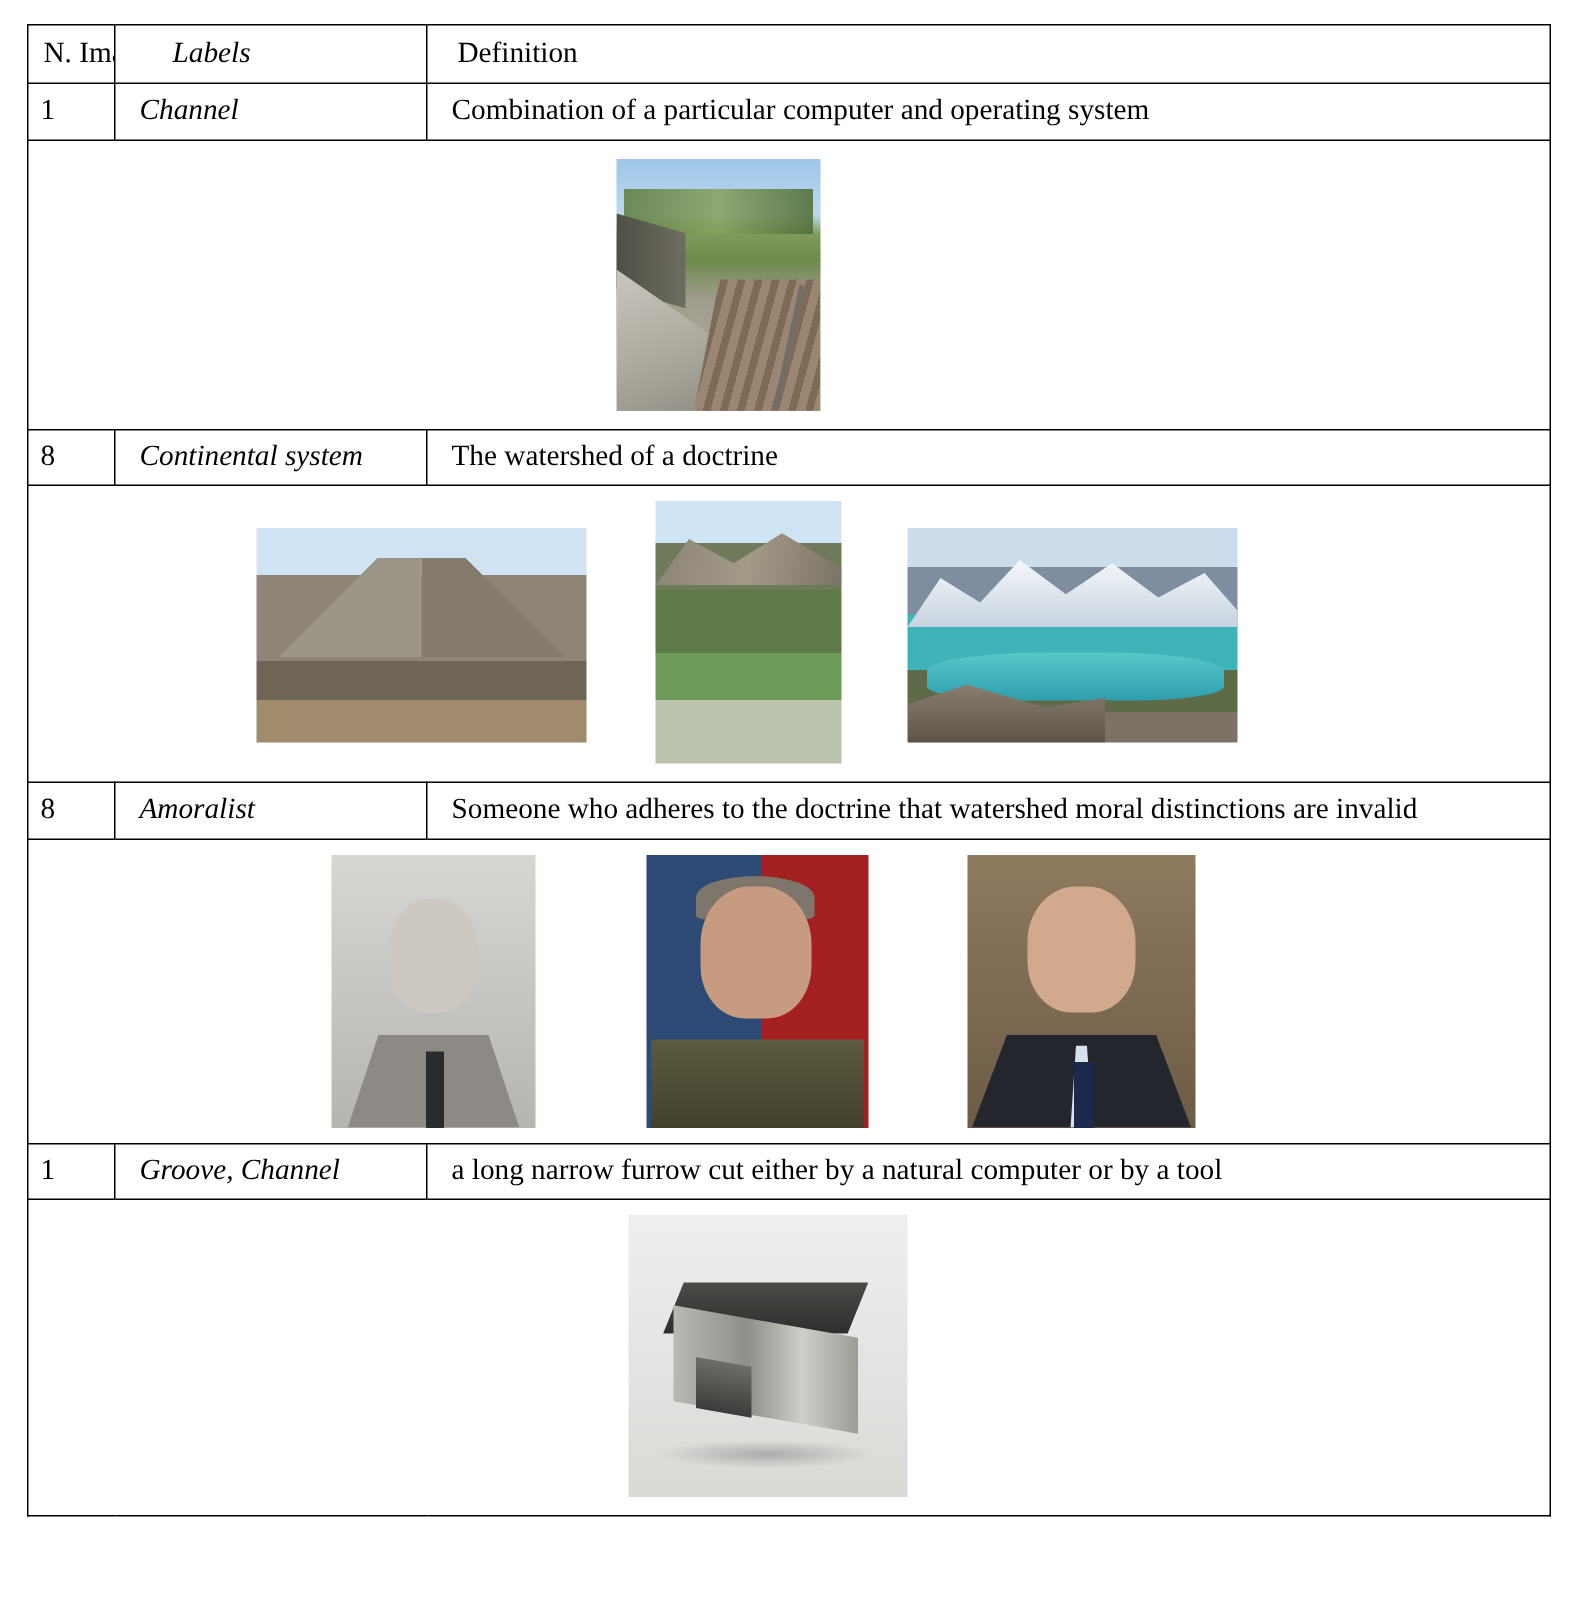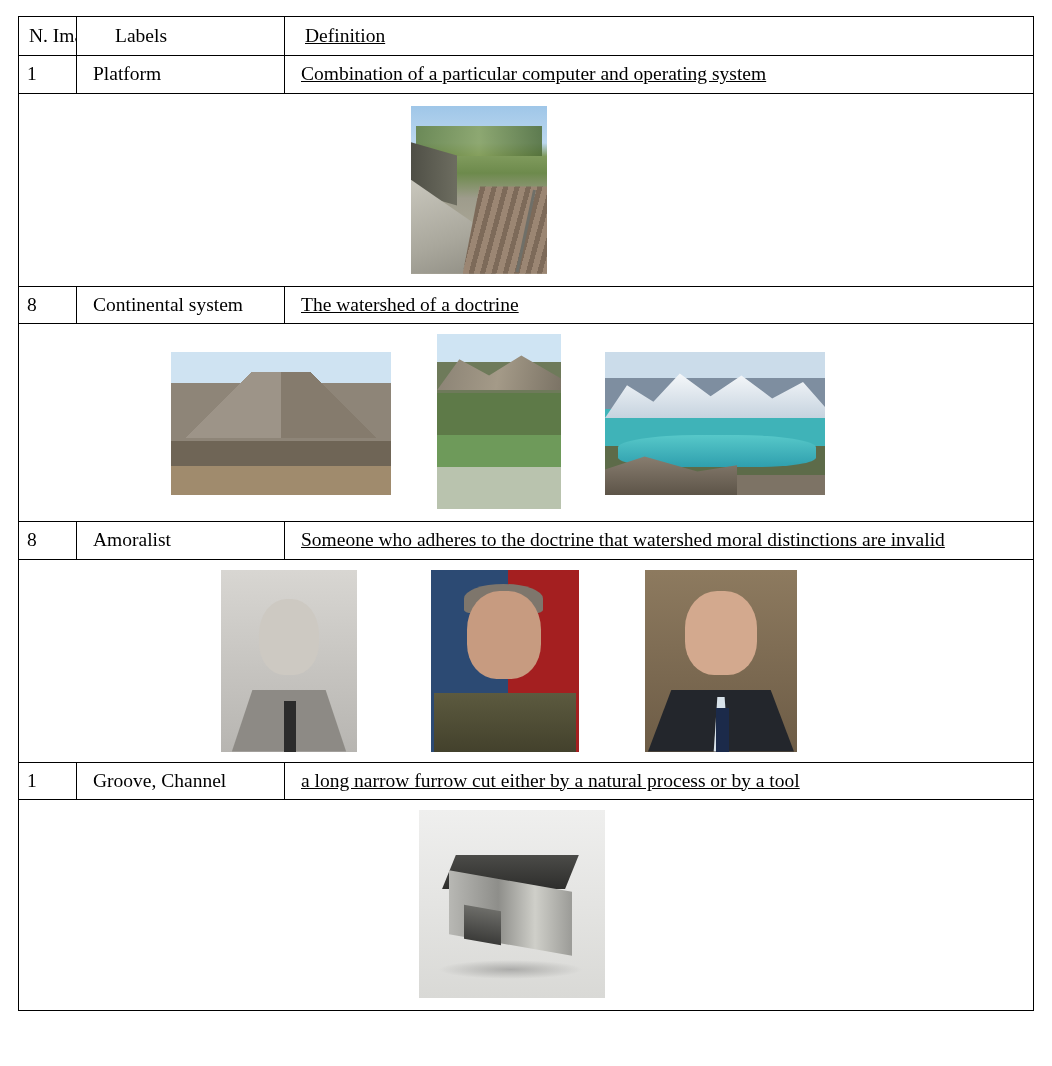--- a/index.html
+++ b/index.html
@@ -38,22 +38,22 @@
     white-space: nowrap;
     overflow: hidden;
   }
   .hdr .cell-text {
     padding-top: 7px;
     padding-bottom: 8px;
   }
   .col-n { width: 58px; }
   .col-lbl-hdr { width: 208px; }
   .num .cell-text { padding-left: 8px; }
-  .lbl .cell-text { padding-left: 16px; }
-  .def .cell-text { padding-left: 16px; text-decoration: underline; }
+  .lbl .cell-text { padding-left: 16px; font-style: italic; }
+  .def .cell-text { padding-left: 16px; }
   .hdr .col-n-inner { padding-left: 10px; }
   .hdr .lbl-inner { padding-left: 38px; }
   .hdr .def-inner { padding-left: 20px; }
 
   .images-row td {
     padding: 0;
   }
   .img-strip {
     display: flex;
     align-items: flex-start;
@@ -247,21 +247,21 @@
         <td class="def">
           <div class="cell-text def-inner">Definition</div>
         </td>
       </tr>
 
       <tr>
         <td class="num">
           <div class="cell-text">1</div>
         </td>
         <td class="lbl">
-          <div class="cell-text">Platform</div>
+          <div class="cell-text">Channel</div>
         </td>
         <td class="def">
           <div class="cell-text">Combination of a particular computer and operating system</div>
         </td>
       </tr>
 
       <tr class="images-row">
         <td colspan="3">
           <div class="img-strip strip-platform">
             <div class="thumb t-platform">
@@ -341,21 +341,21 @@
       </tr>
 
       <tr>
         <td class="num">
           <div class="cell-text">1</div>
         </td>
         <td class="lbl">
           <div class="cell-text">Groove, Channel</div>
         </td>
         <td class="def">
-          <div class="cell-text">a long narrow furrow cut either by a natural process or by a tool</div>
+          <div class="cell-text">a long narrow furrow cut either by a natural computer or by a tool</div>
         </td>
       </tr>
 
       <tr class="images-row">
         <td colspan="3">
           <div class="img-strip strip-groove">
             <div class="thumb t-groove">
               <span class="bar-top"></span>
               <span class="bar-body"></span>
               <span class="bar-notch"></span>

